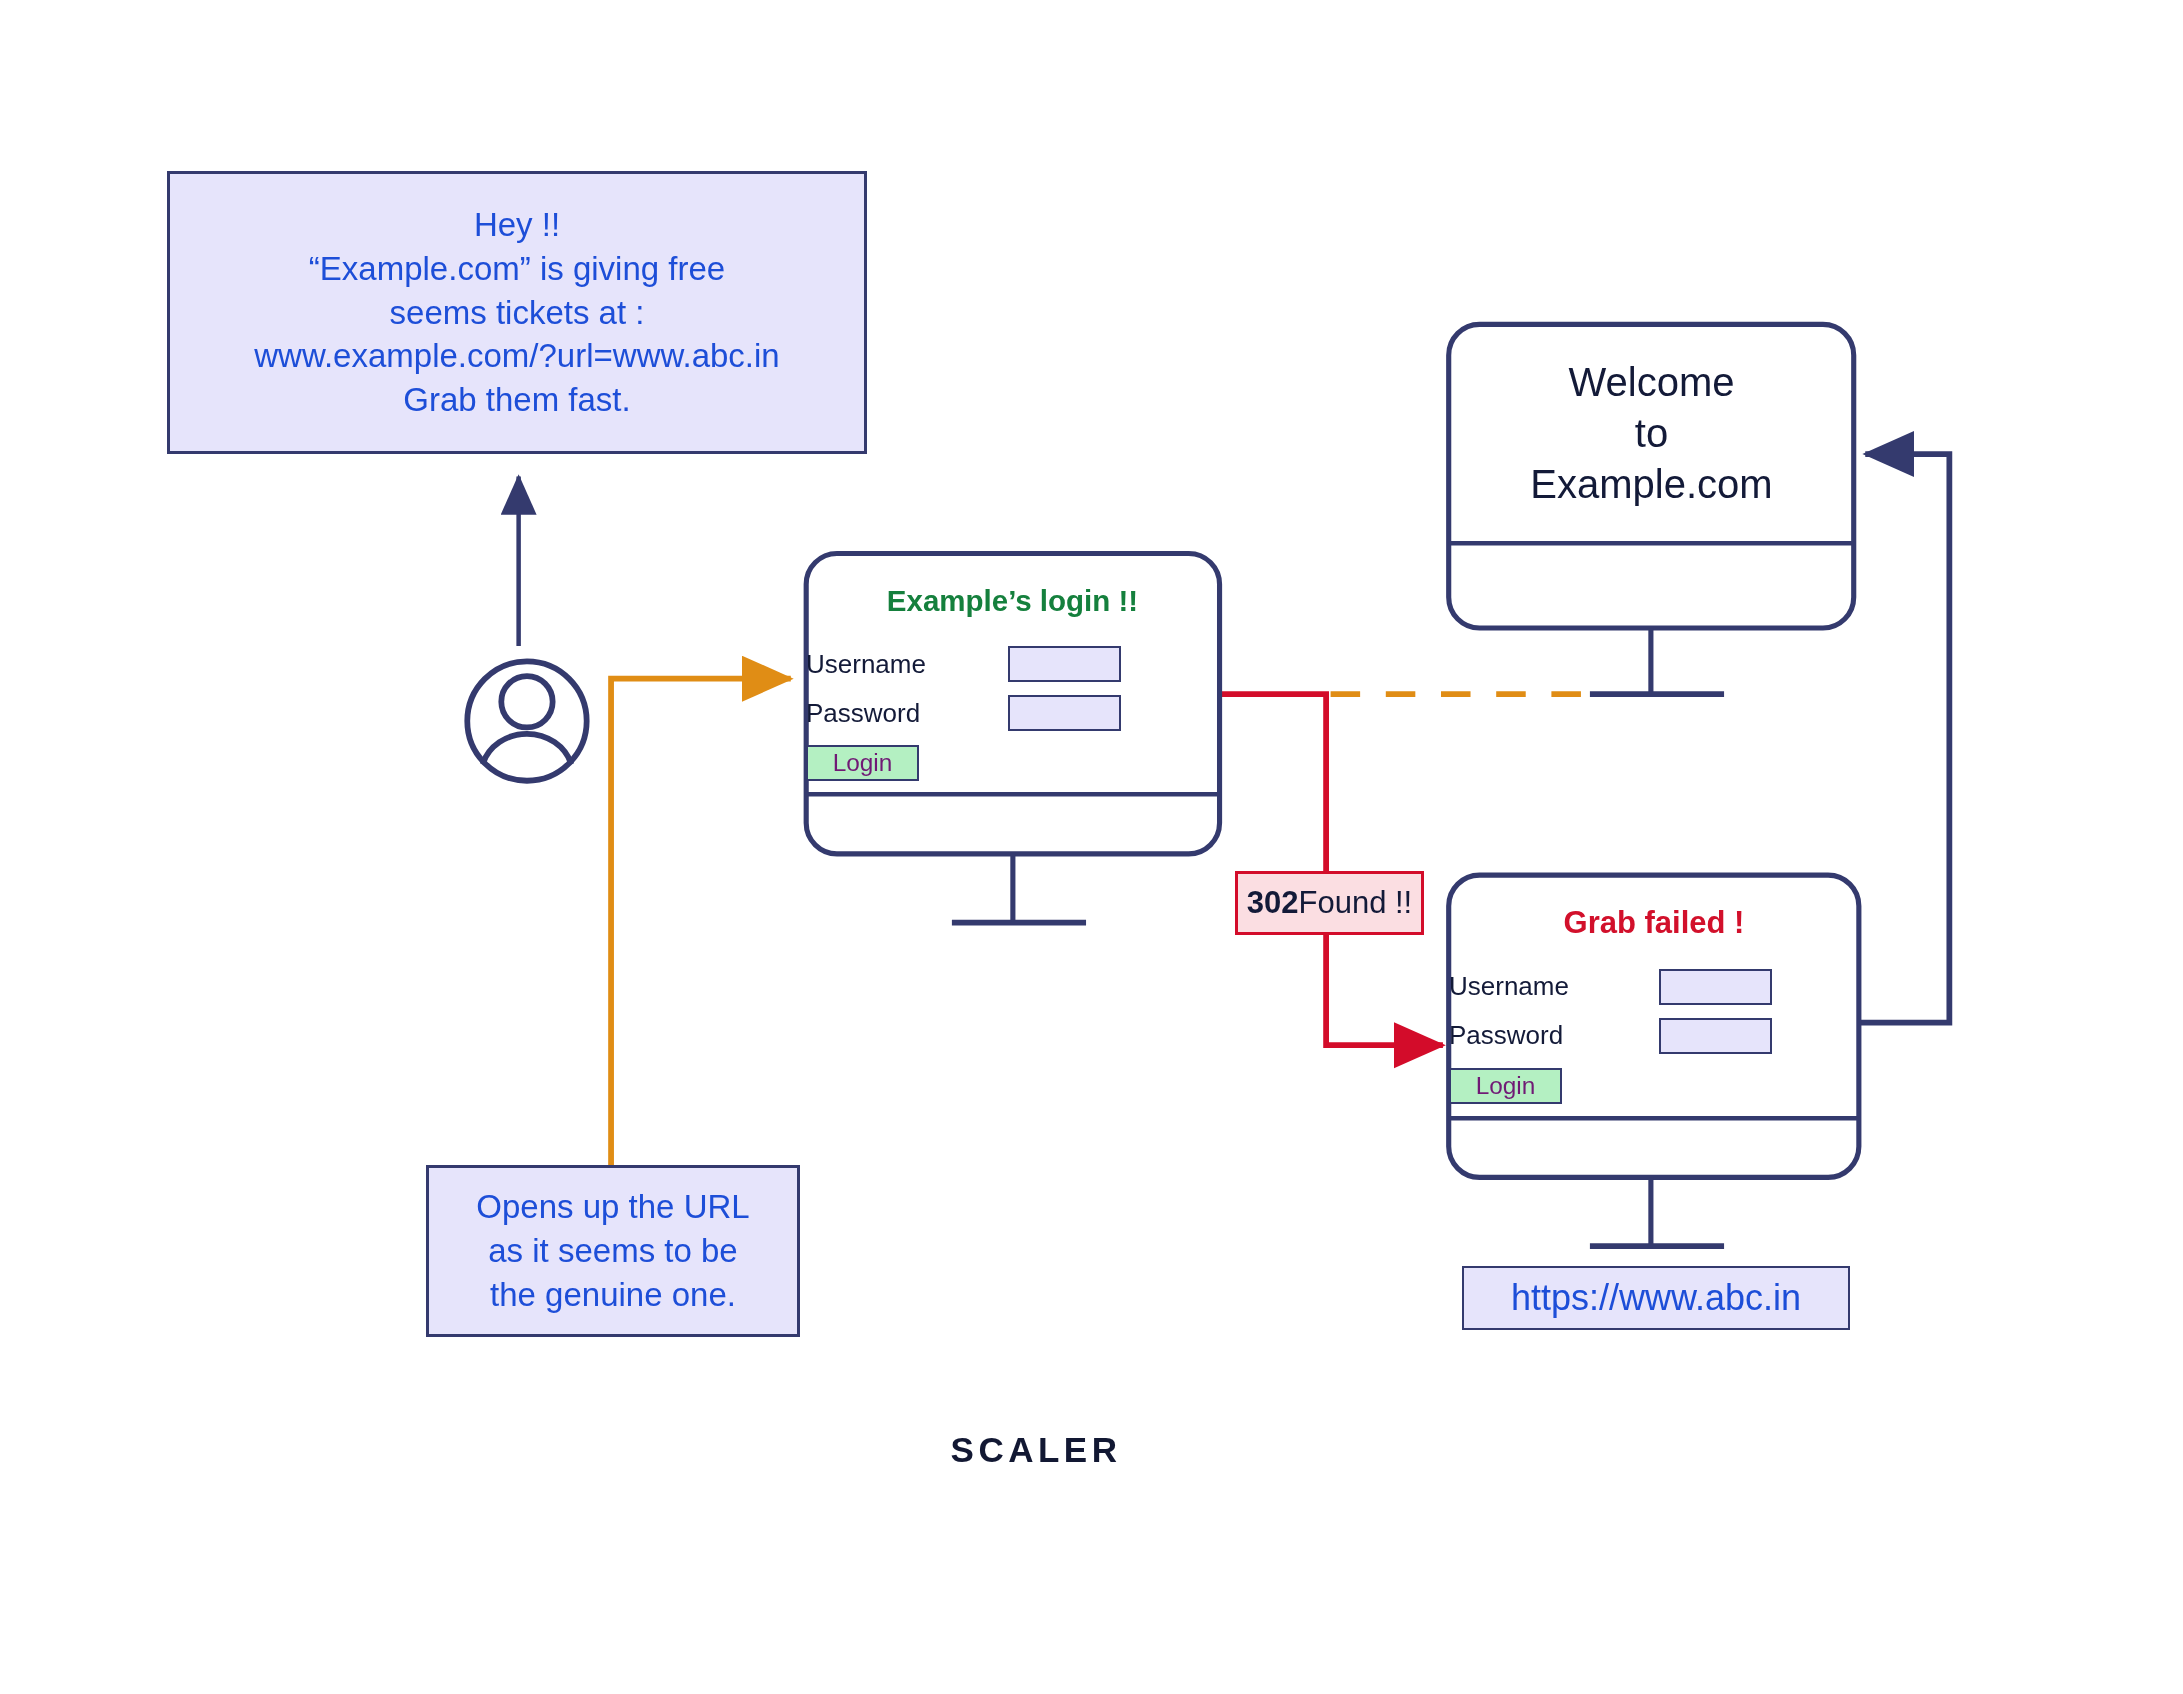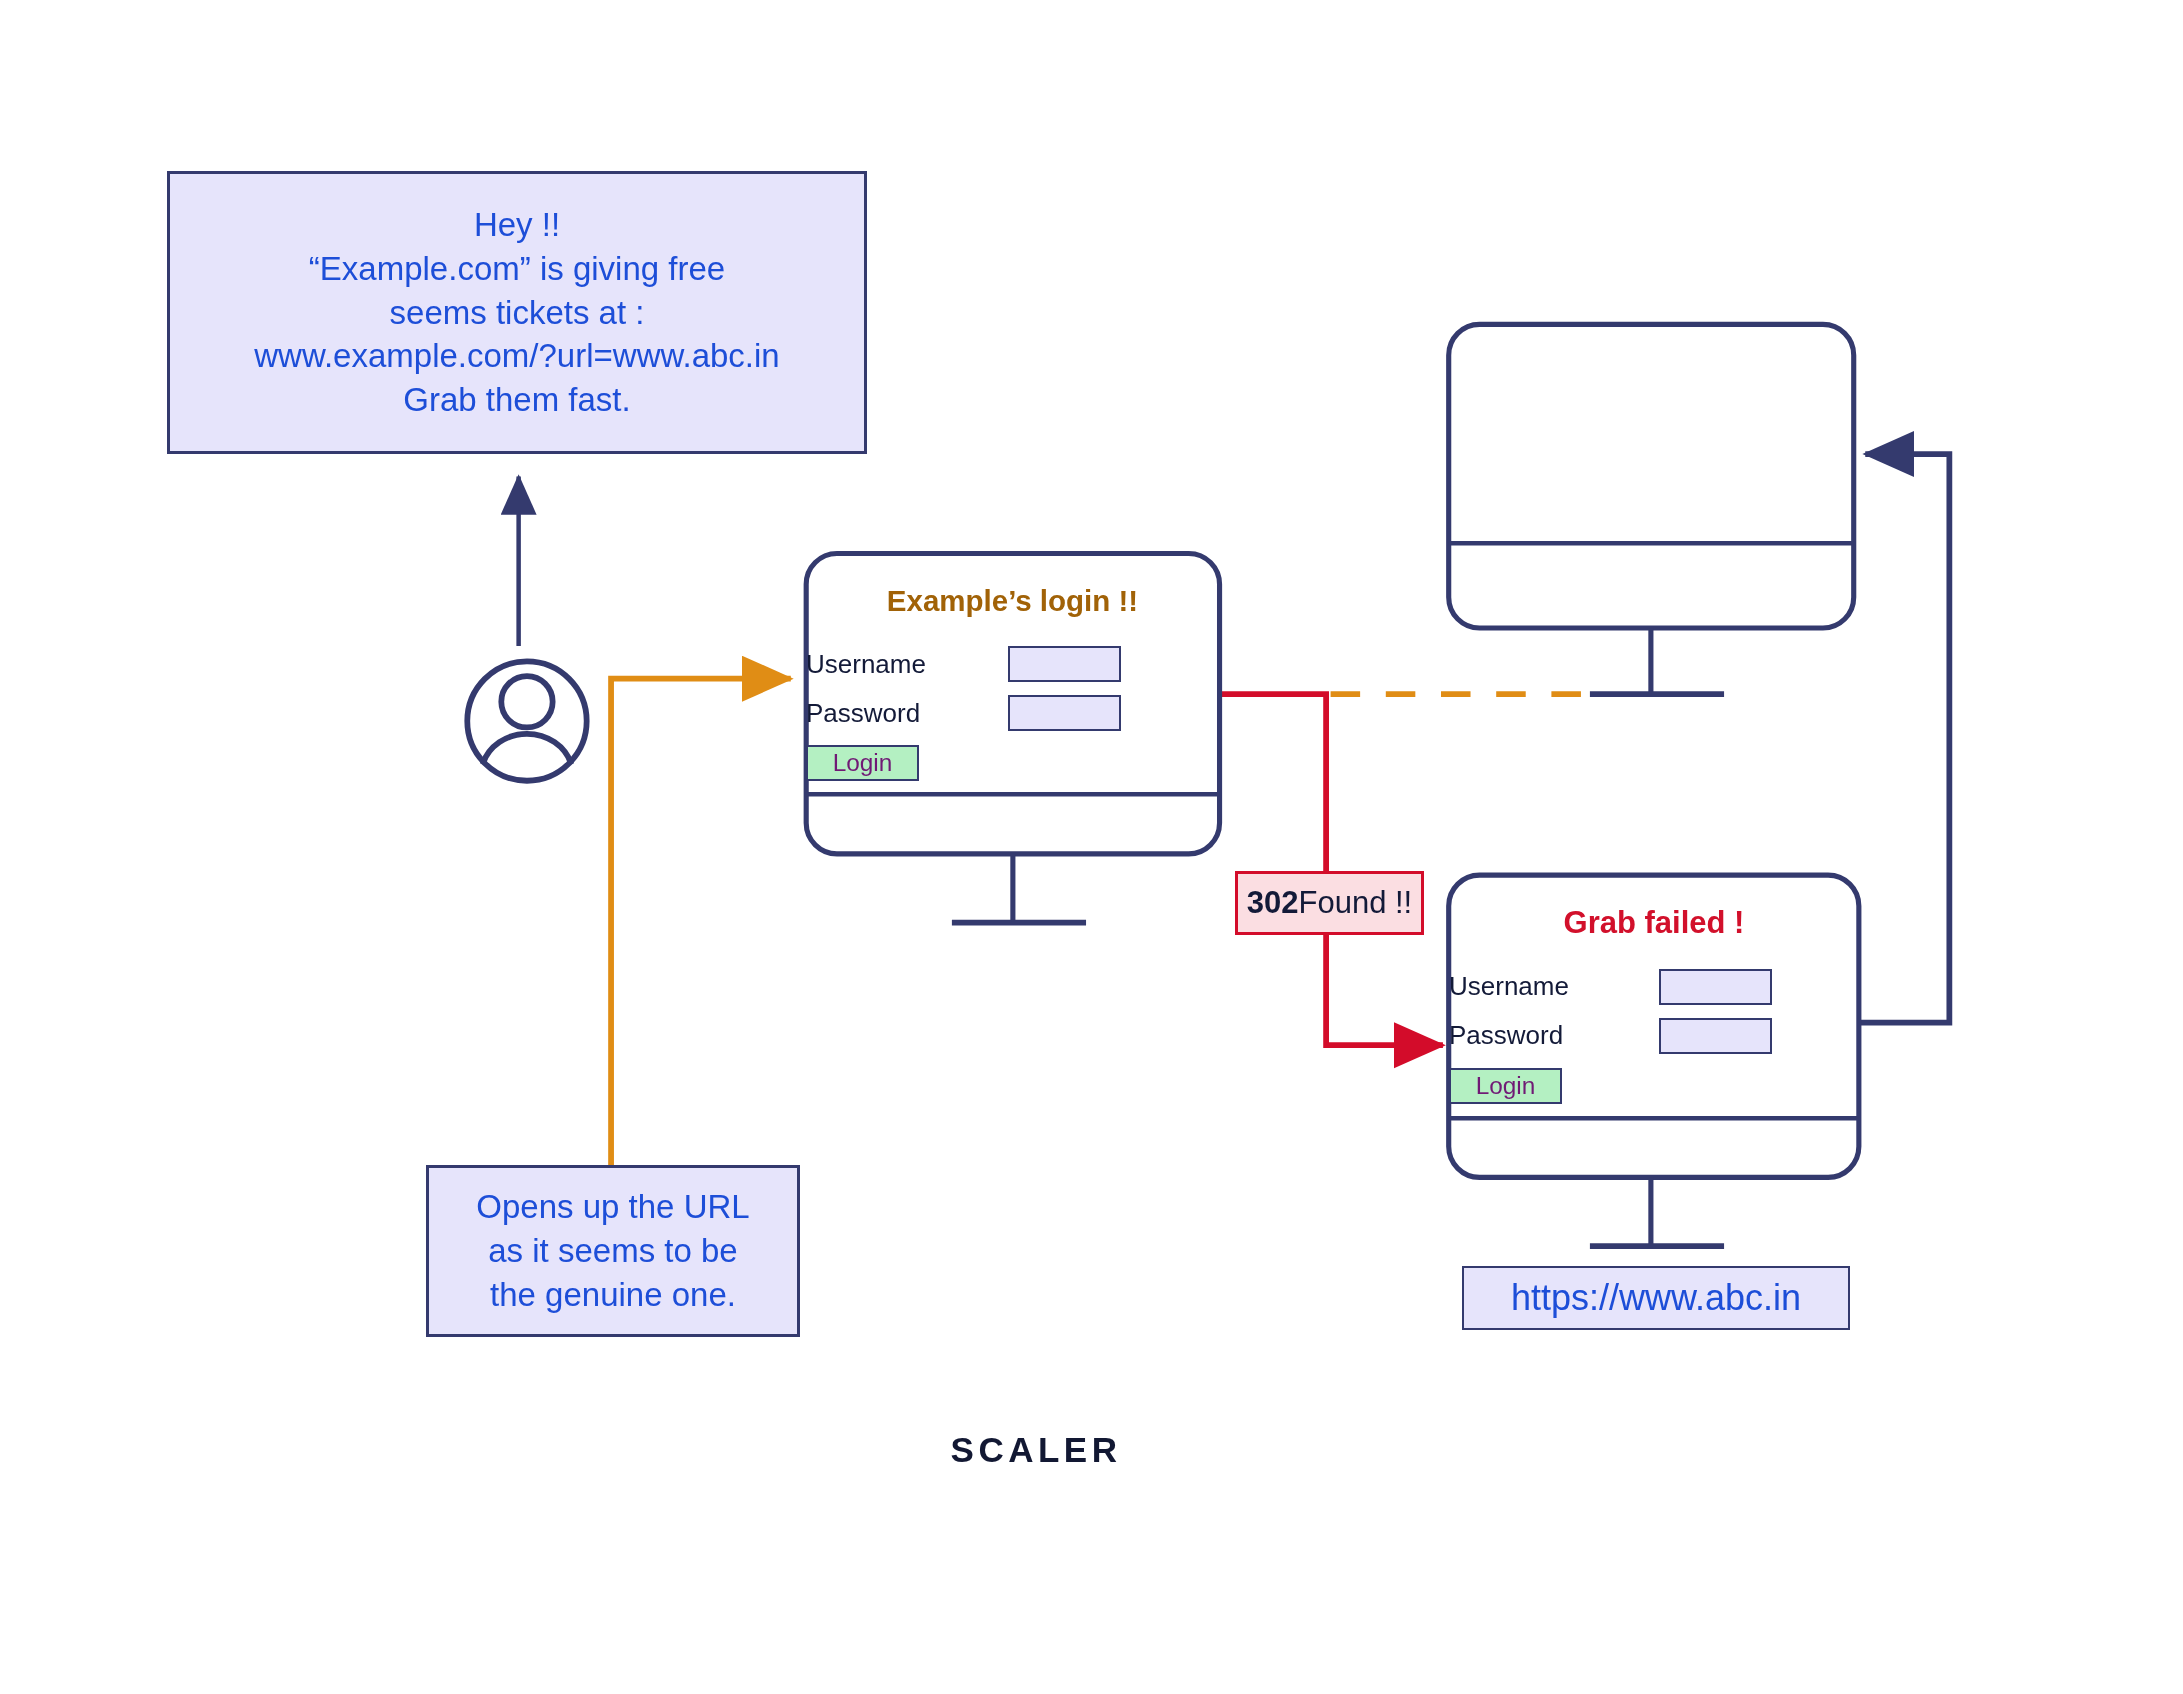--- a/index.html
+++ b/index.html
@@ -62,21 +62,21 @@
   #badge-302 .code { font-weight: bold; }
 
   
   .screen-content {
     position: absolute;
     box-sizing: border-box;
   }
   .scr-title {
     text-align: center;
     font-weight: bold;
-    color: #a16207;
+    color: #15803d;
   }
   .scr-title.fail { color: #d2102b; }
   .form-row {
     display: flex;
     align-items: center;
     justify-content: space-between;
     gap: 14px;
   }
   .form-label {
     font-size: 26px;
@@ -223,20 +223,27 @@
     <div class="form-row" style="margin-top:13px; padding-right:98px;">
       <span class="form-label">Password</span>
       <span class="form-input" style="width:113px; height:36px;"></span>
     </div>
 
     <div class="form-row" style="margin-top:14px; padding-right:98px;">
       <span class="btn-login" style="width:113px; height:36px;">Login</span>
     </div>
   </div>
 
+  <div class="screen-content" style="left:1449px; top:324px; width:405px; height:219px; display:flex; align-items:center; justify-content:center;">
+    <div class="welcome-text">
+      <div>Welcome</div>
+      <div>to</div>
+      <div>Example.com</div>
+    </div>
+  </div>
 
   <div class="screen-content" style="left:1449px; top:875px; width:410px; height:243px;">
     <div class="scr-title fail" style="font-size:31px; margin-top:29.5px;">Grab failed !</div>
 
     <div class="form-row" style="margin-top:28px; padding-right:87px;">
       <span class="form-label">Username</span>
       <span class="form-input" style="width:113px; height:36px;"></span>
     </div>
 
     <div class="form-row" style="margin-top:13px; padding-right:87px;">

